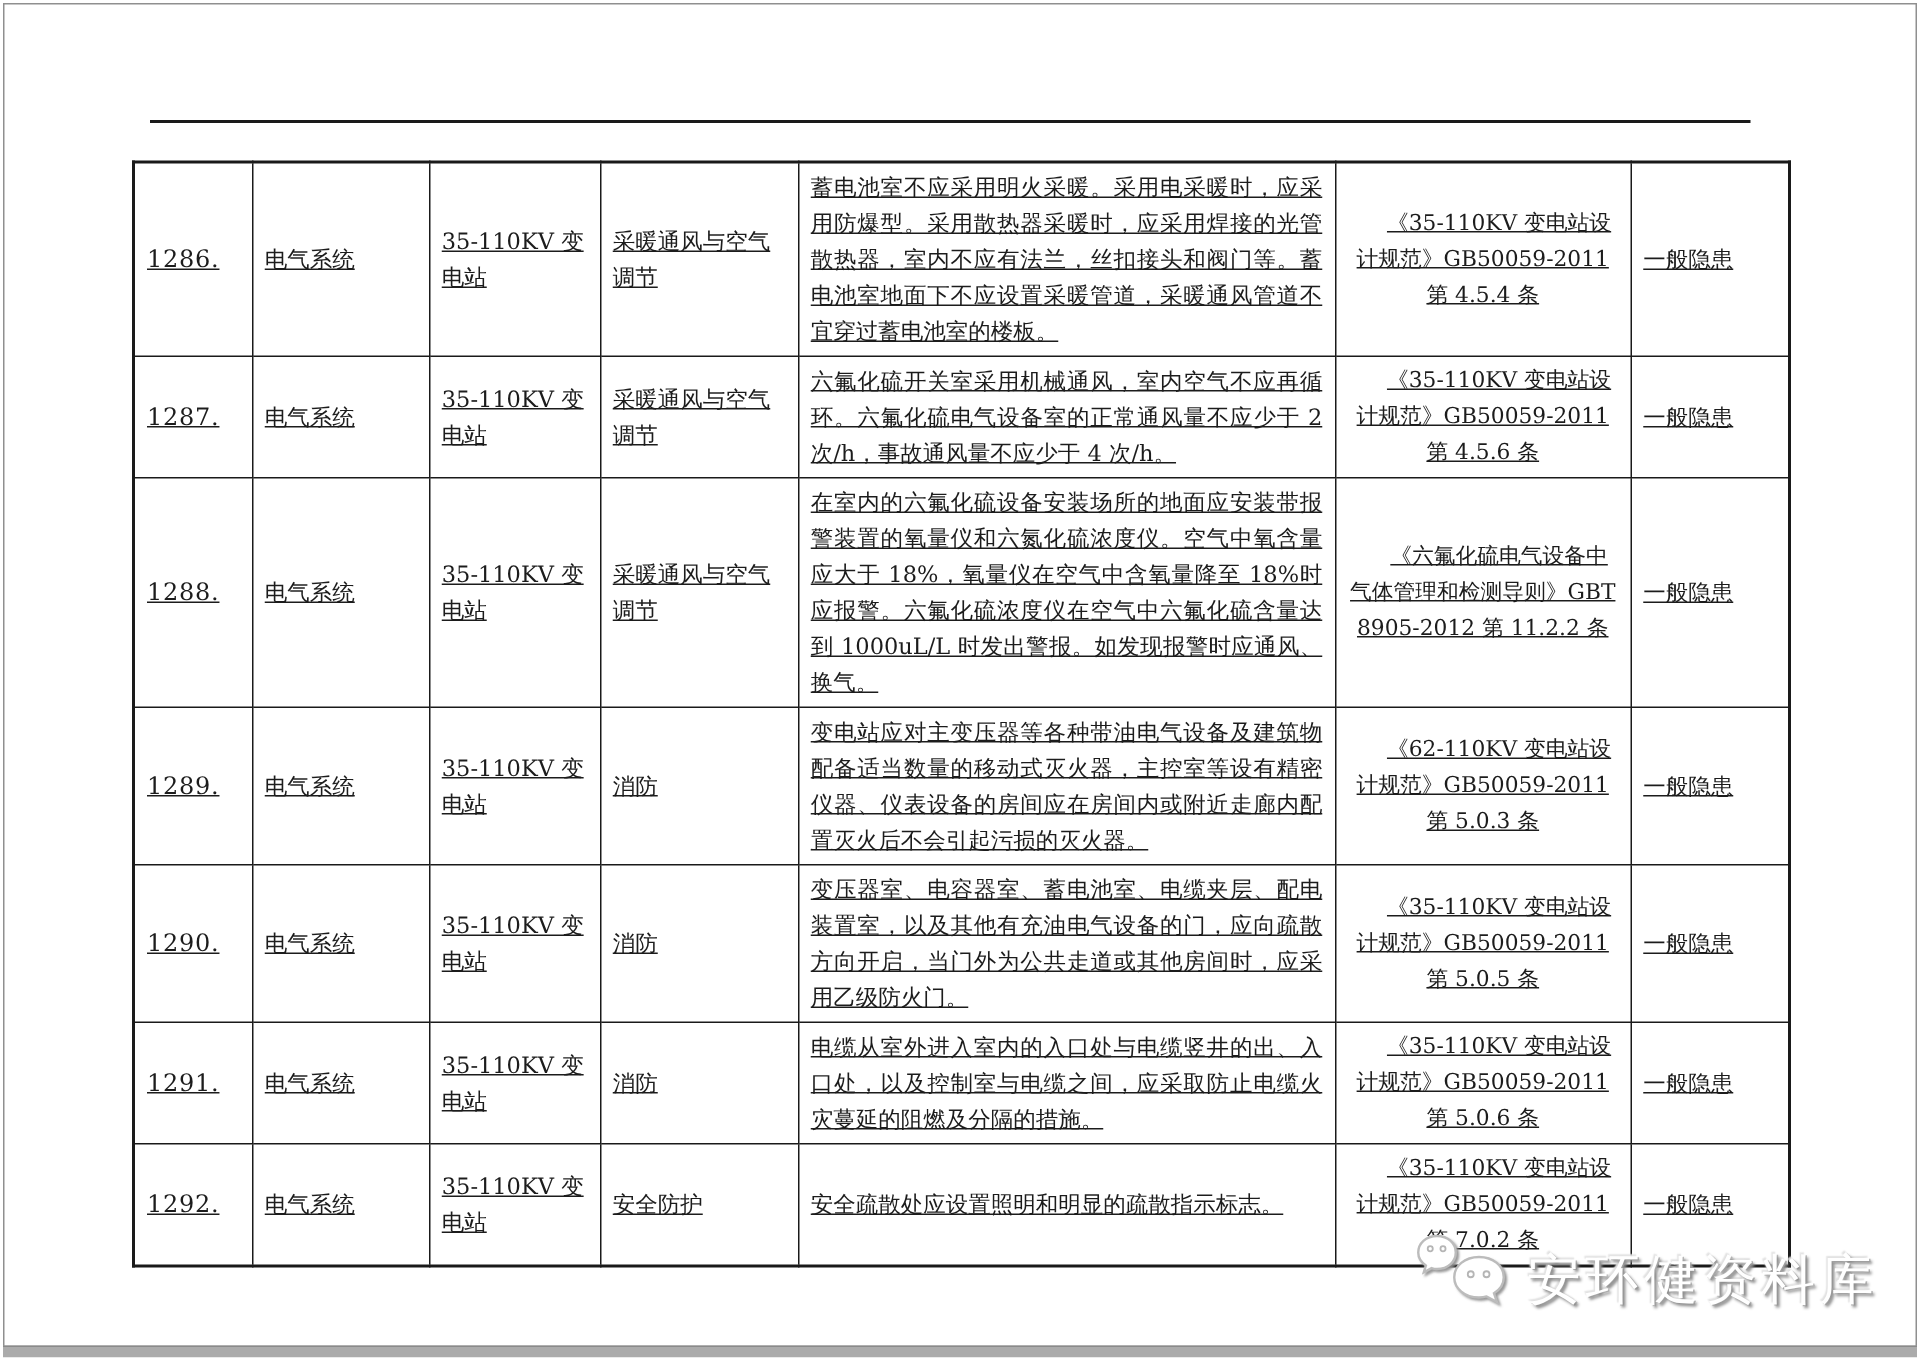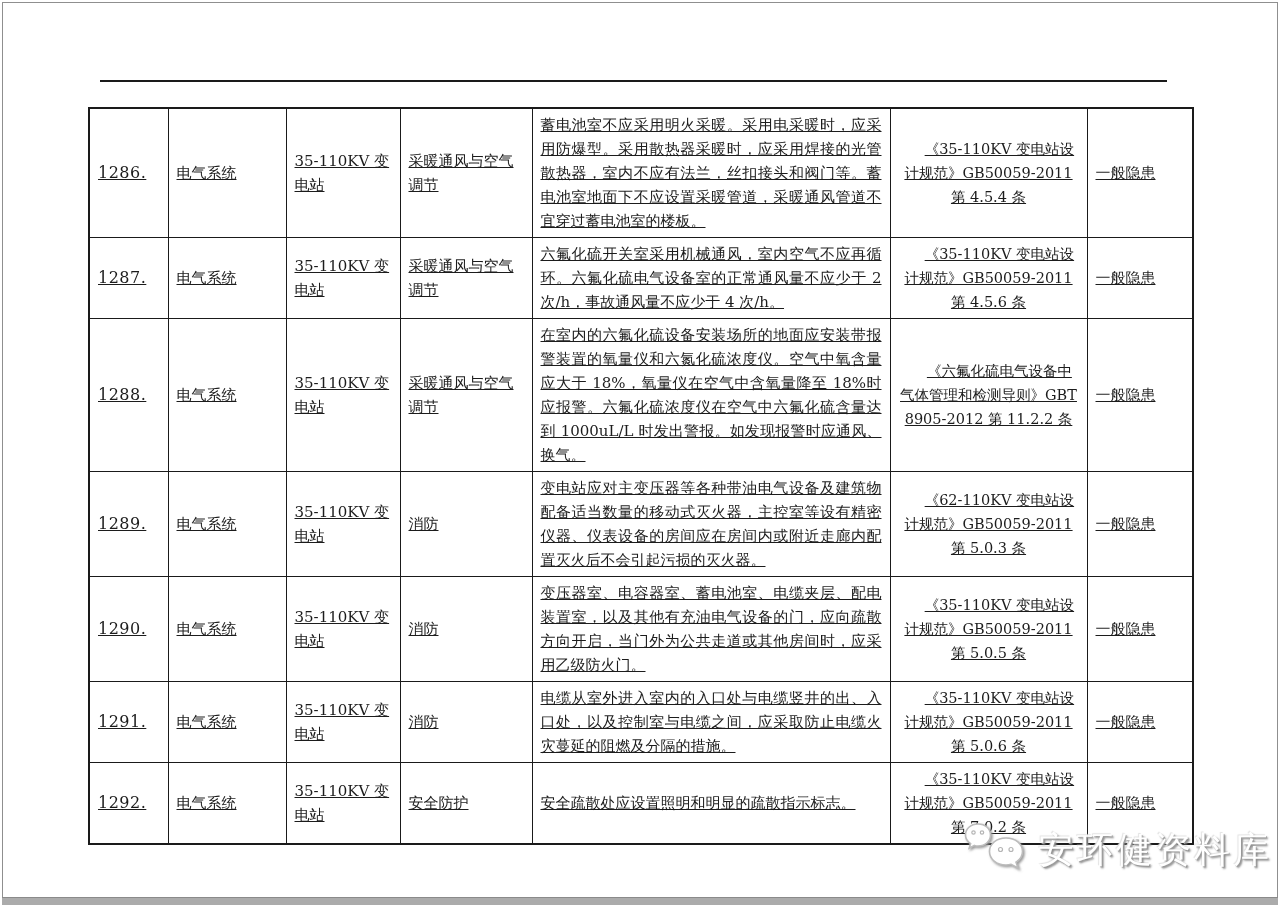--- a/index.html
+++ b/index.html
@@ -60,23 +60,23 @@
   tr.h1287 { height: 73px; }
   tr.h1288 { height: 144px; }
   tr.h1289 { height: 93px; }
   tr.h1290 { height: 95px; }
   tr.h1291 { height: 75px; }
   tr.h1292 { height: 73px; }
 
   .watermark {
     position: absolute;
     top: 822px;
-    right: 8px;
+    right: 28px;
     display: flex;
-    align-items: center;
+    align-items: flex-end;
     gap: 8px;
   }
   .wm-icon { width: 66px; height: 56px; }
   .wm-text {
     font-family: "DejaVu Sans", "Liberation Sans", sans-serif;
     font-size: 36px;
     letter-spacing: 3px;
     color: #ffffff;
     text-shadow: 2px 2px 2px #8e8e8e, -1px -1px 1px #e2e2e2, 1px 1px 0 #bdbdbd;
     white-space: nowrap;

